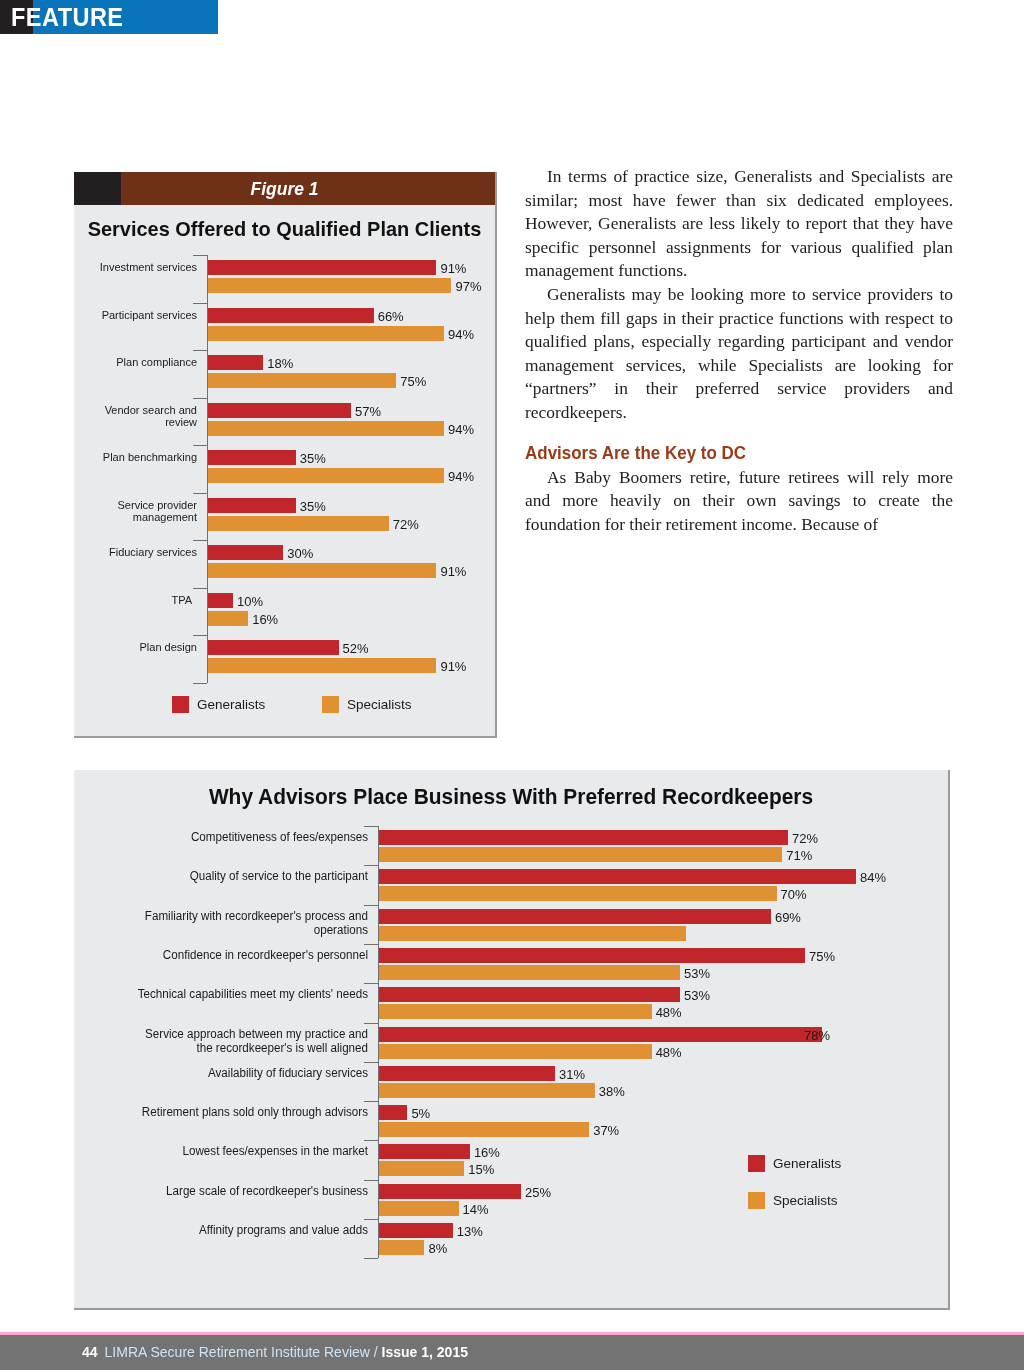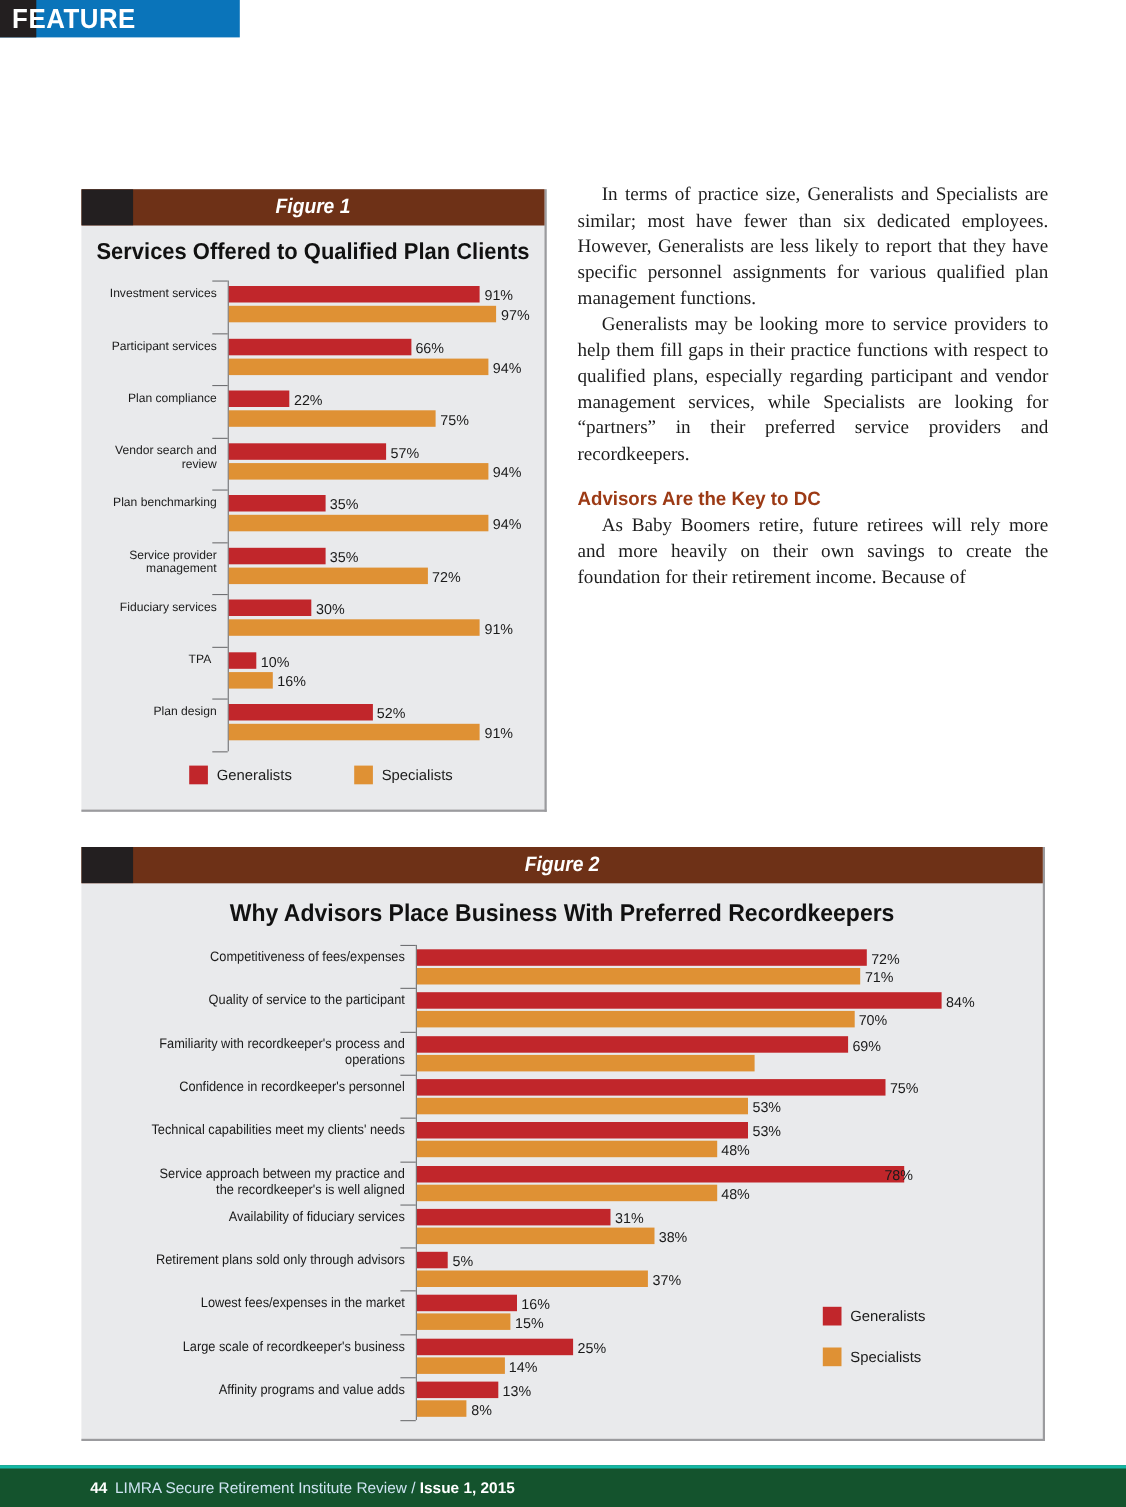--- a/index.html
+++ b/index.html
@@ -191,22 +191,22 @@
     transform-origin: left center;
   }
 
   
   .footer {
     position: absolute;
     left: 0;
     bottom: 0;
     width: 1024px;
     height: 38px;
-    background: #14532d;
-    border-top: 3px solid #14b8a6;
+    background: #737373;
+    border-top: 3px solid #f9a8d4;
     box-sizing: border-box;
   }
   .footer-inner {
     position: absolute;
     left: 82px;
     top: 9px;
     font-size: 14px;
     color: #cfe4f3;
     white-space: nowrap;
   }
@@ -243,21 +243,21 @@
       <div class="val" style="left: 381.47px; top: 38px;">97%</div>
       <div class="tick" style="left: 119px; top: 61.5px; width: 14px;"></div>
       <div class="cat-label" style="right: 298px; width: 110px; top: 67.5px;">Participant services</div>
       <div class="bar gen" style="left: 134px; top: 66.5px; width: 165.66px; height: 15px;"></div>
       <div class="val" style="left: 303.66px; top: 67.5px;">66%</div>
       <div class="bar spe" style="left: 134px; top: 84.5px; width: 235.94px; height: 15px;"></div>
       <div class="val" style="left: 373.94px; top: 85.5px;">94%</div>
       <div class="tick" style="left: 119px; top: 109px; width: 14px;"></div>
       <div class="cat-label" style="right: 298px; width: 110px; top: 115px;">Plan compliance</div>
       <div class="bar gen" style="left: 134px; top: 114px; width: 55.22px; height: 15px;"></div>
-      <div class="val" style="left: 193.22px; top: 115px;">22%</div>
+      <div class="val" style="left: 193.22px; top: 115px;">18%</div>
       <div class="bar spe" style="left: 134px; top: 132px; width: 188.25px; height: 15px;"></div>
       <div class="val" style="left: 326.25px; top: 133px;">75%</div>
       <div class="tick" style="left: 119px; top: 156.5px; width: 14px;"></div>
       <div class="cat-label" style="right: 298px; width: 110px; top: 162.5px;">Vendor search and review</div>
       <div class="bar gen" style="left: 134px; top: 161.5px; width: 143.07px; height: 15px;"></div>
       <div class="val" style="left: 281.07px; top: 162.5px;">57%</div>
       <div class="bar spe" style="left: 134px; top: 179.5px; width: 235.94px; height: 15px;"></div>
       <div class="val" style="left: 373.94px; top: 180.5px;">94%</div>
       <div class="tick" style="left: 119px; top: 204px; width: 14px;"></div>
       <div class="cat-label" style="right: 298px; width: 110px; top: 210px;">Plan benchmarking</div>
@@ -298,24 +298,20 @@
 </div>
 
 <div class="article">
   <p>In terms of practice size, Generalists and Specialists are similar; most have fewer than six dedicated employees. However, Generalists are less likely to report that they have specific personnel assignments for various qualified plan management functions.</p>
   <p>Generalists may be looking more to service providers to help them fill gaps in their practice functions with respect to qualified plans, especially regarding participant and vendor management services, while Specialists are looking for “partners” in their preferred service providers and recordkeepers.</p>
   <h2>Advisors Are the Key to DC</h2>
   <p>As Baby Boomers retire, future retirees will rely more and more heavily on their own savings to create the foundation for their retirement income. Because of</p>
 </div>
 
 <div class="figure" id="figure-2">
-  <div class="fig-banner">
-    <div class="fig-banner-dark"></div>
-    <div class="fig-banner-title">Figure 2</div>
-  </div>
   <div class="fig-title">Why Advisors Place Business With Preferred Recordkeepers</div>
   <div class="chart" id="chart-2" style="height: 485px;">
       <div class="axis-line" style="left: 304px; top: 16px; height: 432.3px;"></div>
       <div class="tick" style="left: 290px; top: 16px; width: 14px;"></div>
       <div class="cat-label" style="right: 580px; width: 260px; top: 20px;">Competitiveness of fees/expenses</div>
       <div class="bar gen" style="left: 305px; top: 20px; width: 408.96px; height: 15px;"></div>
       <div class="val" style="left: 717.96px; top: 21px;">72%</div>
       <div class="bar spe" style="left: 305px; top: 37px; width: 403.28px; height: 15px;"></div>
       <div class="val" style="left: 712.28px; top: 38px;">71%</div>
       <div class="tick" style="left: 290px; top: 55.3px; width: 14px;"></div>

